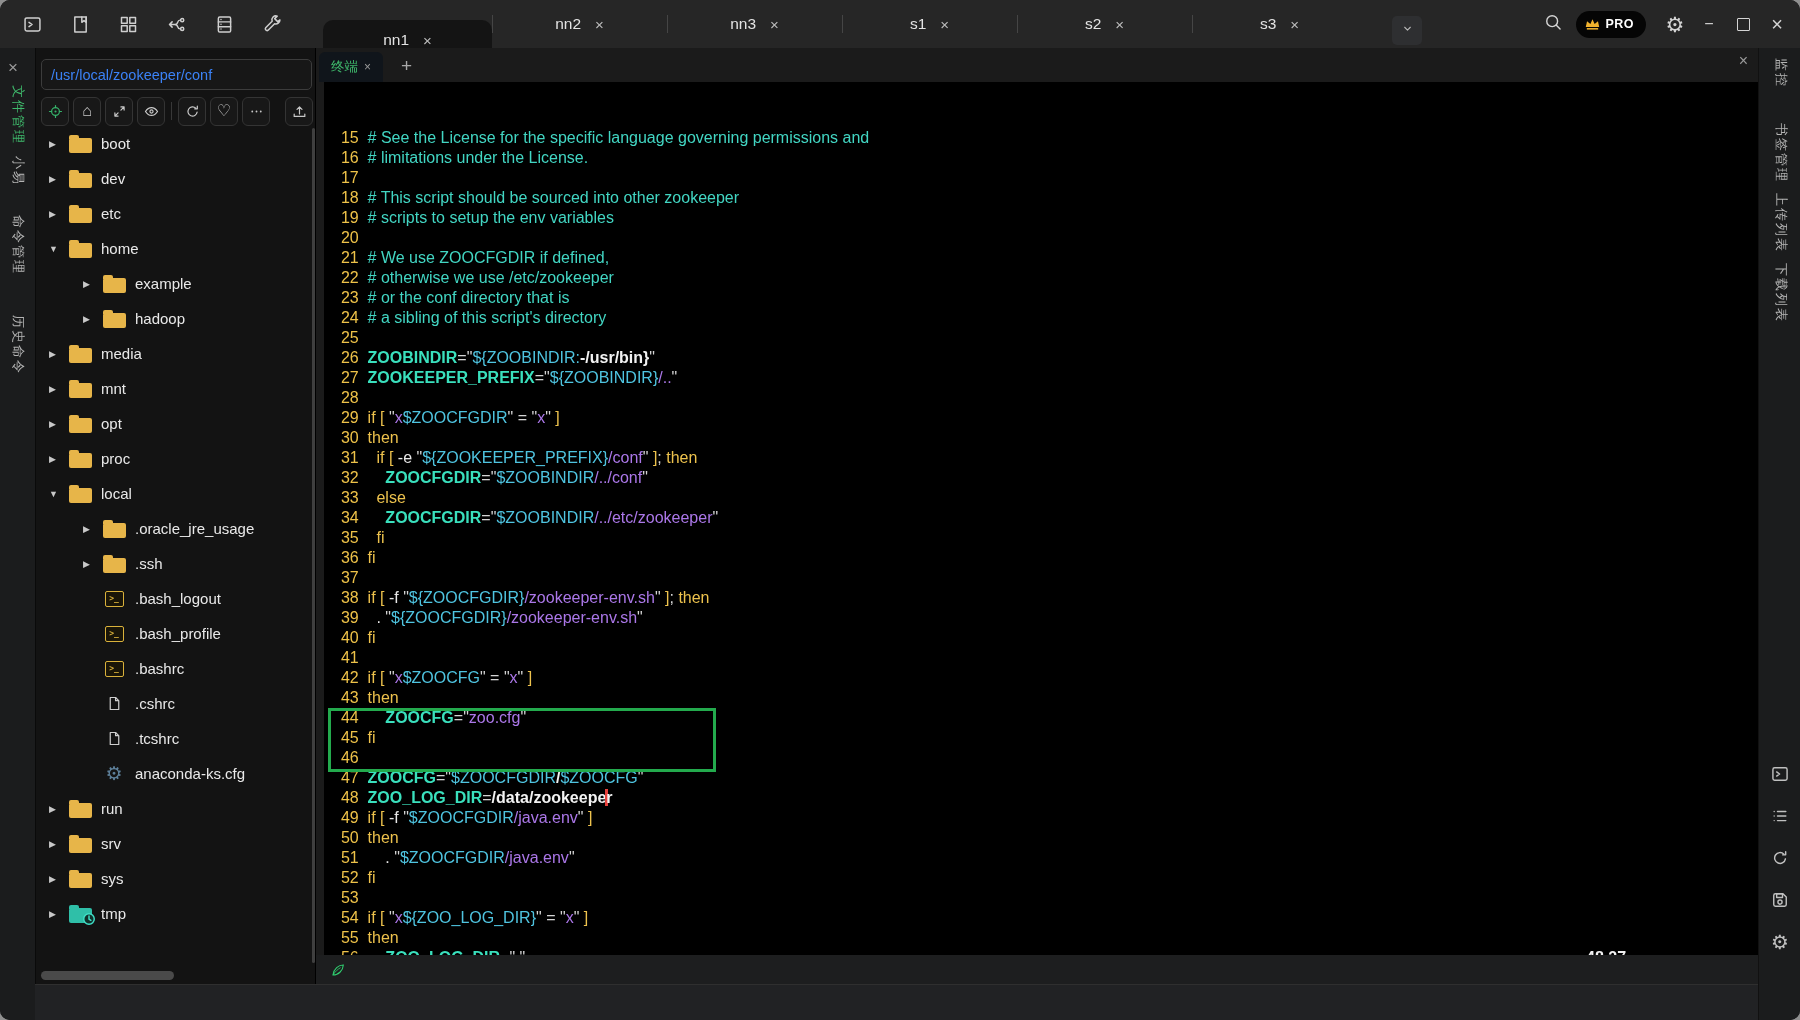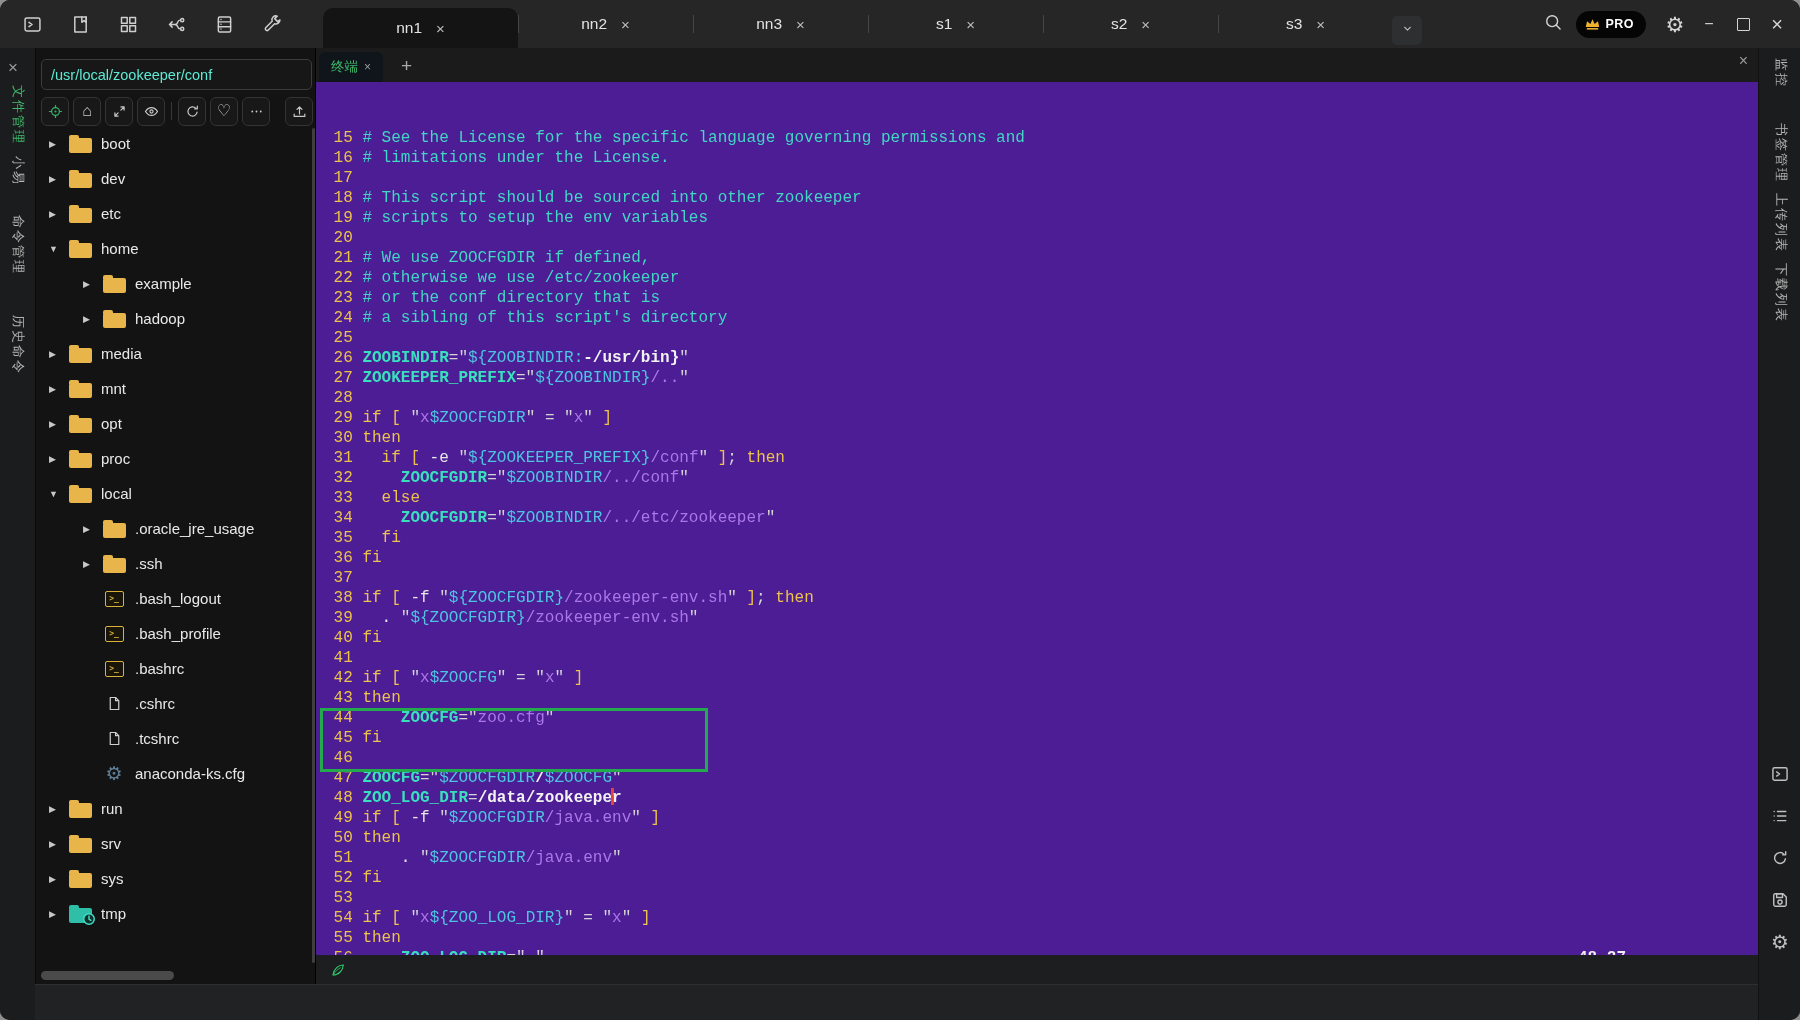--- a/index.html
+++ b/index.html
@@ -7,21 +7,21 @@
   .window{position:relative;width:1800px;height:1020px;background:#131313;border-radius:10px;overflow:hidden;
     font-family:"Liberation Sans","DejaVu Sans",sans-serif;color:#e6e6e6;}
   
   .topbar{position:absolute;left:0;top:0;width:1800px;height:48px;background:#262626;}
   .tb-icons{position:absolute;left:20px;top:0;height:48px;display:flex;align-items:center;gap:24px;}
   .tb-icon{width:24px;height:24px;color:#cfcfcf;display:flex;align-items:center;justify-content:center;}
   .tb-icon svg{width:21px;height:21px;}
   .tabs{position:absolute;left:323px;top:0;height:48px;display:flex;align-items:stretch;}
   .tab{position:relative;display:flex;align-items:center;justify-content:center;gap:14px;width:175px;font-size:15.5px;color:#e3e3e3;}
   .tab .sep{position:absolute;left:0;top:15px;width:1px;height:18px;background:#454545;}
-  .tab.active{width:195px;background:#141414;border-radius:10px 10px 0 0;margin-top:8px;height:40px;}
+  .tab.active{width:169px;background:#141414;border-radius:10px 10px 0 0;margin-top:20px;height:40px;}
   .tab .tx{color:#bdbdbd;font-size:15px;cursor:pointer;}
   .tab-dd{position:absolute;left:1392px;top:16px;width:30px;height:29px;background:#2e2f31;border-radius:5px;
     display:flex;align-items:center;justify-content:center;color:#b9b9b9;}
   .tab-dd svg{width:15px;height:15px;}
   .tb-right{position:absolute;right:6px;top:0;height:48px;display:flex;align-items:center;}
   .tb-btn{width:34px;height:34px;display:flex;align-items:center;justify-content:center;color:#d4d4d4;}
   .tb-btn svg{width:20px;height:20px;}
   .gear-glyph{font-size:21px;line-height:1;}
   .pro{height:27px;background:#050505;border-radius:14px;display:flex;align-items:center;gap:4px;padding:0 12px 0 8px;margin:0 12px 0 6px;}
   .pro svg{width:17px;height:17px;}
@@ -33,21 +33,21 @@
   .strip-x{position:absolute;left:8px;top:10px;font-size:17px;color:#9a9a9a;}
   .vlabel{writing-mode:vertical-rl;text-orientation:sideways;font-size:13px;color:#b4b4b4;letter-spacing:2px;position:absolute;left:9px;}
   .vlabel.active{color:#3fba6c;}
   .rstrip .vlabel{left:13px;}
   .rs-icons{position:absolute;left:0;top:715px;width:42px;display:flex;flex-direction:column;align-items:center;gap:20px;}
   .rs-icon{width:22px;height:22px;color:#c0c0c0;display:flex;align-items:center;justify-content:center;}
   .rs-icon svg{width:20px;height:20px;}
   
   .fpanel{position:absolute;left:35px;top:48px;width:280px;height:936px;background:#131313;border-left:1px solid #0a0a0a;}
   .pathrow{position:absolute;left:5px;top:11px;width:271px;height:31px;}
-  .pathrow input{width:100%;height:100%;background:#171717;border:1px solid #3c3c3c;border-radius:5px;color:#5eead4;
+  .pathrow input{width:100%;height:100%;background:#171717;border:1px solid #3c3c3c;border-radius:5px;color:#3b82f6;
     font-family:"Liberation Sans","DejaVu Sans",sans-serif;font-size:14.5px;padding:0 9px;outline:none;}
   .ftools{position:absolute;left:5px;top:48px;width:272px;height:30px;display:flex;align-items:center;}
   .fbtn{width:28px;height:29px;border:1px solid #343434;border-radius:6px;display:flex;align-items:center;justify-content:center;
     color:#c8c8c8;margin-right:4px;background:#181818;}
   .fbtn svg{width:17px;height:17px;}
   .fbtn .glyph{font-size:16px;line-height:1;}
   .fbtn.green{color:#36b36a;}
   .fdiv{width:1px;height:18px;background:#383838;margin:0 6px 0 2px;}
   .fbtn.upload{margin-left:auto;margin-right:0;}
   .tree{position:absolute;left:0;top:78px;width:276px;}
@@ -68,22 +68,22 @@
   .hscroll{position:absolute;left:5px;top:923px;width:133px;height:9px;background:#4a4a4a;border-radius:5px;}
   
   .tpanel{position:absolute;left:315px;top:48px;width:1443px;height:936px;background:#1b1b1b;border-left:1px solid #000;}
   .ttabs{position:relative;height:34px;background:#1b1b1b;}
   .ttab{position:absolute;left:3px;top:4px;width:64px;height:30px;background:#10151b;border-radius:6px 6px 0 0;
     display:flex;align-items:center;justify-content:center;gap:6px;}
   .ttab .tl{color:#3fba6c;font-size:13.5px;}
   .ttab .tx{color:#9a9a9a;font-size:12px;}
   .tplus{position:absolute;left:85px;top:4px;color:#a8a8a8;font-size:19px;line-height:28px;}
   .tclose{position:absolute;right:10px;top:4px;color:#9a9a9a;font-size:16px;}
-  .tbody{position:absolute;left:0;top:34px;width:1443px;height:873px;background:#4c1d95;overflow:hidden;
-    font-family:Liberation Mono, monospace;font-size:16px;line-height:20px;padding:6px 0 0 8px;white-space:pre;}
+  .tbody{position:absolute;left:8px;top:34px;width:1443px;height:873px;background:#000000;overflow:hidden;
+    font-family:Liberation Sans, sans-serif;font-size:16px;line-height:20px;padding:6px 0 0 8px;white-space:pre;}
   .tline{height:20px;}
   .t-ln{display:inline-block;width:3ch;text-align:right;color:#eec249;}
   .t-sp{display:inline-block;width:1ch;}
   .tok-cm{color:#42d6c3;}
   .tok-kw{color:#edc24d;}
   .tok-var{color:#3ae0bd;font-weight:bold;}
   .tok-ref{color:#4fc4e0;}
   .tok-str{color:#ab77e8;}
   .tok-q{color:#d4d4d4;}
   .tok-pl{color:#e8e8e8;}

